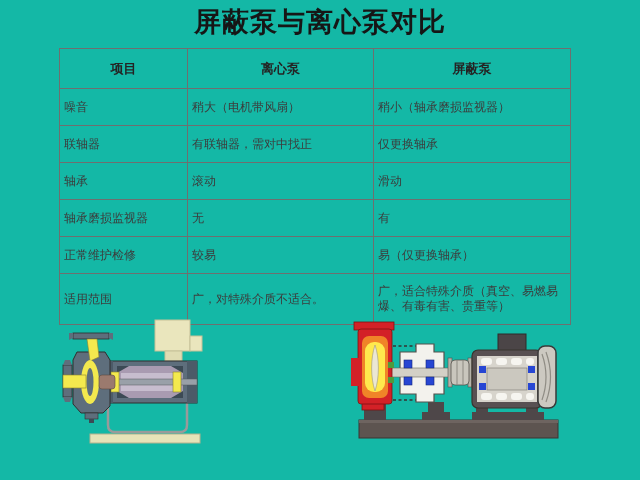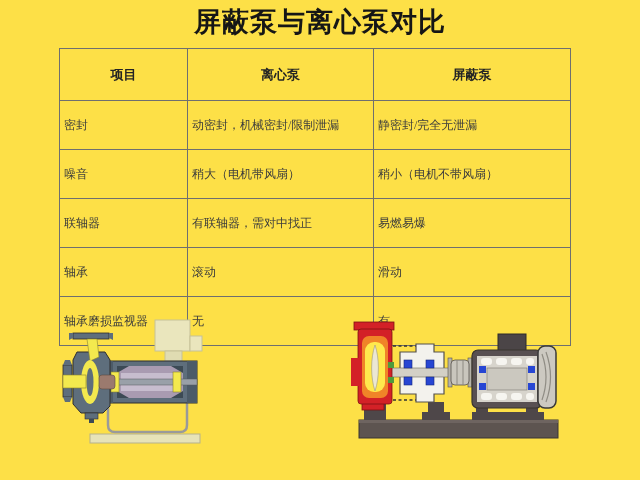--- a/index.html
+++ b/index.html
@@ -1,34 +1,34 @@
 <!DOCTYPE html>
 <html><head>
 <meta charset="utf-8">
 <style>
   html,body { margin:0; padding:0; }
   body {
     width:640px; height:480px; background:#ffffff; overflow:hidden; position:relative;
     font-family:"Liberation Serif","DejaVu Serif",serif;
   }
-  .slide { position:absolute; inset:0; background:#fde047; }
+  .slide { position:absolute; inset:0; background:#14b8a6; }
 
   .page-title {
     position:absolute; top:4px; left:0; width:640px; margin:0;
     text-align:center; font-size:27px; font-weight:bold; color:#161616;
     letter-spacing:1px;
   }
 
   table.cmp {
     position:absolute; left:59px; top:48px; width:511px;
     border-collapse:collapse; table-layout:fixed;
     font-size:12px; color:#3c3c3c;
   }
   .cmp th, .cmp td {
-    border:1px solid #6f6f6f; padding:16px 4px; vertical-align:middle;
+    border:1px solid #6f6f6f; padding:10px 4px; vertical-align:middle;
     line-height:15px; overflow:hidden;
   }
   .cmp th { height:19px; font-size:13px; font-weight:bold; text-align:center; color:#242424; }
   .cmp td { height:16px; text-align:left; }
 
   .diagram-left  { position:absolute; left:55px;  top:316px; }
   .diagram-right { position:absolute; left:338px; top:316px; }
 </style>
 </head>
 <body>
@@ -45,43 +45,48 @@
     </colgroup>
     <thead>
       <tr>
         <th>项目</th>
         <th>离心泵</th>
         <th>屏蔽泵</th>
       </tr>
     </thead>
     <tbody>
       <tr>
-        <td>密封</td>
-        <td>动密封，机械密封/限制泄漏</td>
-        <td>静密封/完全无泄漏</td>
-      </tr>
-      <tr>
         <td>噪音</td>
         <td>稍大（电机带风扇）</td>
-        <td>稍小（电机不带风扇）</td>
+        <td>稍小（轴承磨损监视器）</td>
       </tr>
       <tr>
         <td>联轴器</td>
         <td>有联轴器，需对中找正</td>
-        <td>易燃易爆</td>
+        <td>仅更换轴承</td>
       </tr>
       <tr>
         <td>轴承</td>
         <td>滚动</td>
         <td>滑动</td>
       </tr>
       <tr>
         <td>轴承磨损监视器</td>
         <td>无</td>
         <td>有</td>
+      </tr>
+      <tr>
+        <td>正常维护检修</td>
+        <td>较易</td>
+        <td>易（仅更换轴承）</td>
+      </tr>
+      <tr>
+        <td>适用范围</td>
+        <td>广，对特殊介质不适合。</td>
+        <td>广，适合特殊介质（真空、易燃易爆、有毒有害、贵重等）</td>
       </tr>
     </tbody>
   </table>
 
   <svg class="diagram-left" width="210" height="132" viewBox="0 0 210 132">
 
     <rect x="35" y="118" width="110" height="9" fill="#e7e3b8" stroke="#b5b18d" stroke-width="1"></rect>
 
     <path d="M53,87 L53,109 Q53,116 60,116 L125,116 Q132,116 132,109 L132,87" fill="none" stroke="#9a9a9a" stroke-width="2.5"></path>
 

